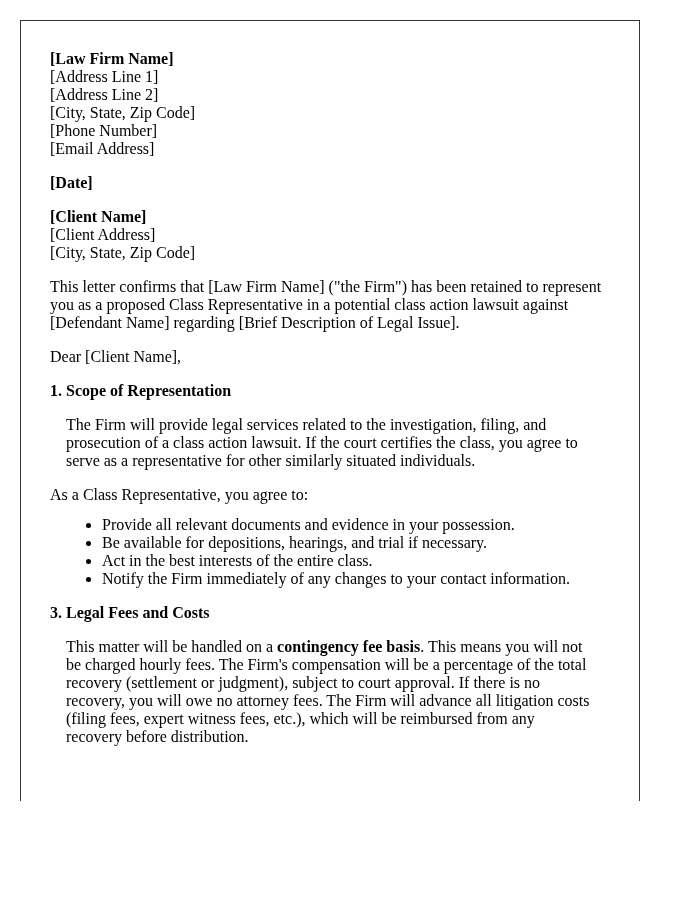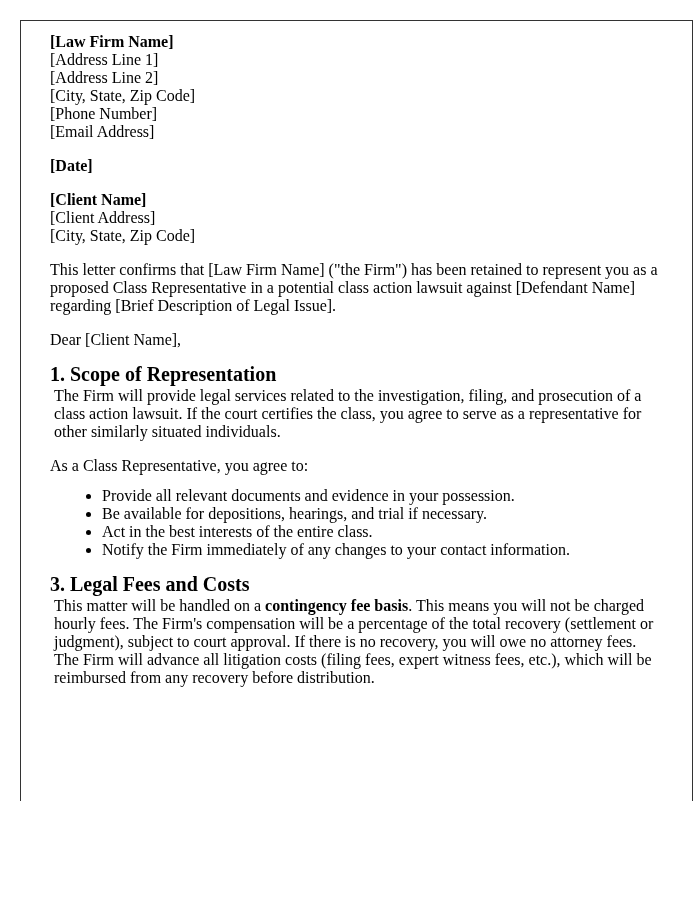--- a/index.html
+++ b/index.html
@@ -14,45 +14,45 @@
       overflow: hidden;
       font-family: "Liberation Serif", "DejaVu Serif", serif;
       font-size: 16px;
       line-height: 18px;
       color: #000;
     }
     .letter {
       position: absolute;
       left: 20px;
       top: 20px;
-      width: 673px;
+      width: 620px;
       height: 781px;
       border: 1px solid #333;
       border-bottom: none;
       box-sizing: border-box;
-      padding: 12px 29px 0 29px;
+      padding: 29px 29px 0 29px;
       overflow: hidden;
     }
     .block { margin: 0 0 16px 0; }
     .line { display: block; }
     .bold { font-weight: bold; }
     p { margin: 0 0 16px 0; }
     ul {
       margin: 0 0 16px 0;
       padding-left: 40px;
     }
     li { margin: 0; }
     h3 {
-      font-size: 20px;
+      font-size: 16px;
       font-weight: bold;
       margin: 0;
       line-height: 18px;
     }
     .section { margin: 0 0 16px 0; }
-    .section p { margin: 4px; }
+    .section p { margin: 16px; }
     .section .intro { margin: 0 0 8px 0; }
     .section ul { margin: 12px; }
   </style>
 </head>
 <body>
 
 <div class="letter">
 
   <div class="block">
     <span class="line bold">[Law Firm Name]</span>

